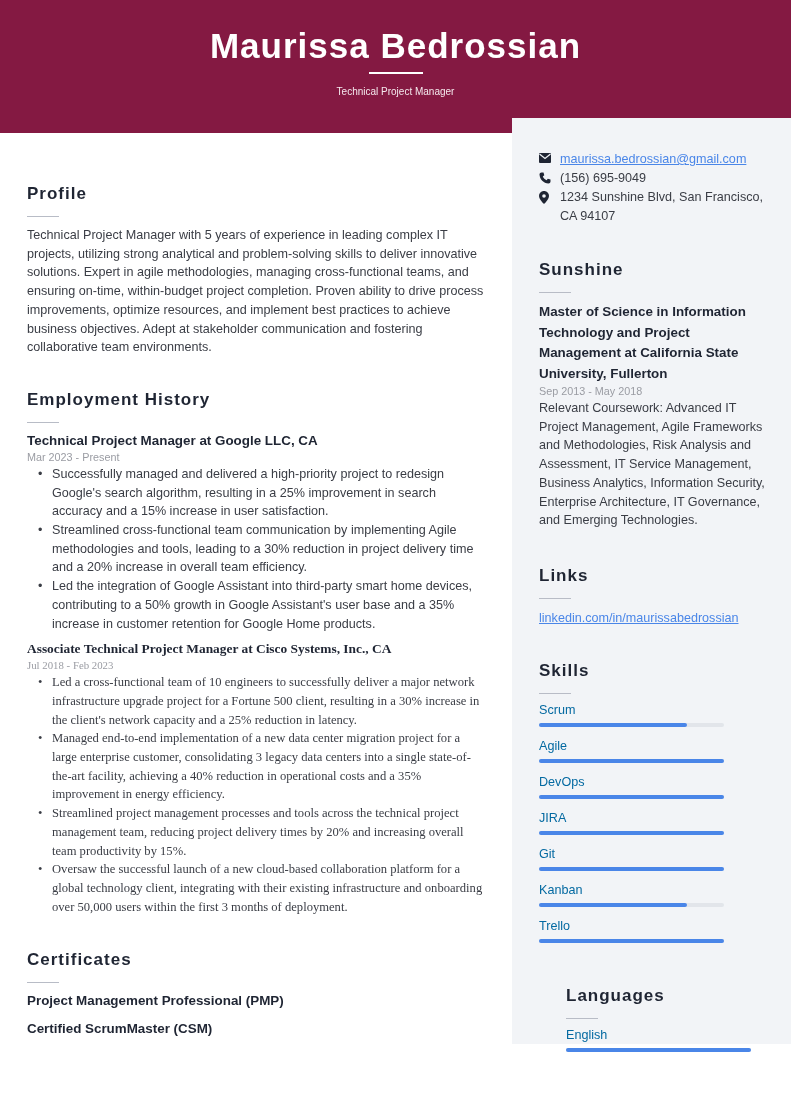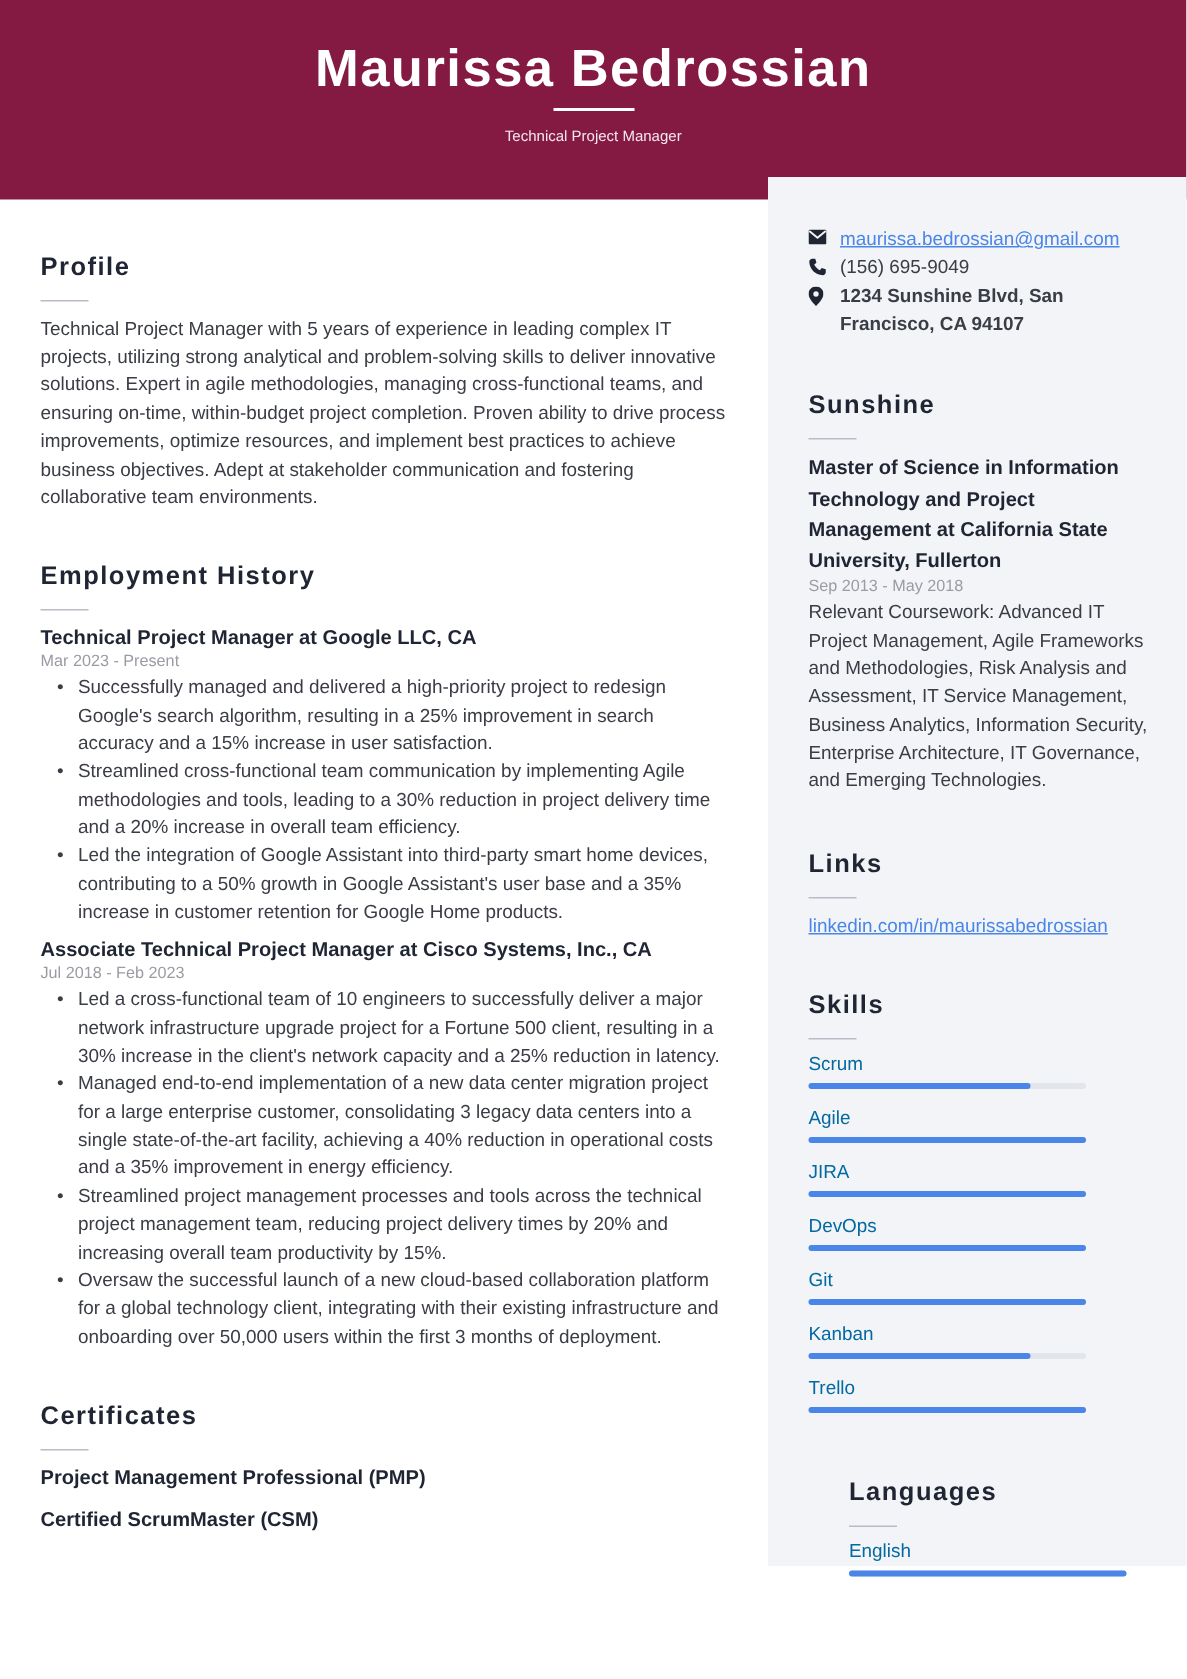--- a/index.html
+++ b/index.html
@@ -4,21 +4,21 @@
 <style>
   * { box-sizing: border-box; margin: 0; padding: 0; }
   html, body { width: 791px; height: 1119px; overflow: hidden; background: #ffffff; }
   body { font-family: "Liberation Sans", "DejaVu Sans", sans-serif; color: #2d2d2d; position: relative; }
   .header { position: absolute; left: 0; top: 0; width: 791px; height: 133px; background: #841942; text-align: center; color: #fff; }
   .header .name { font-size: 35px; font-weight: bold; letter-spacing: 1px; padding-top: 25px; line-height: 42px; }
   .header .rule { width: 54px; height: 2px; background: #fff; margin: 5px auto 9px auto; }
   .header .title { font-size: 10px; line-height: 18px; color: #f4e8ed; }
 
   .sidebar { position: absolute; left: 512px; top: 118px; width: 279px; height: 926px; background: #f2f4f7; }
-  .main { position: absolute; left: 27px; top: 133px; width: 460px; }
+  .main { position: absolute; left: 27px; top: 149px; width: 460px; }
 
   .sec-title { font-size: 17px; font-weight: bold; letter-spacing: 1px; color: #1f2533; line-height: 22px; }
   .sec-rule { width: 32px; height: 1px; background: #b8bcc6; margin: 11px 0 9px 0; }
 
   .para { font-size: 12.6px; line-height: 18.7px; color: #3a3d45; }
   .job-title { font-size: 13.4px; font-weight: bold; color: #1f2533; line-height: 18px; }
   .date { font-size: 10.8px; color: #9a9ca3; line-height: 15px; }
   ul.bullets { list-style: none; padding-left: 25px; }
   ul.bullets li { position: relative; font-size: 12.6px; line-height: 18.7px; color: #3a3d45; }
   ul.bullets li::before { content: "•"; position: absolute; left: -14px; top: 0; color: #3a3d45; }
@@ -55,21 +55,21 @@
     <div>
       <div class="job-title">Technical Project Manager at Google LLC, CA</div>
       <div class="date">Mar 2023 - Present</div>
       <ul class="bullets">
         <li>Successfully managed and delivered a high-priority project to redesign Google's search algorithm, resulting in a 25% improvement in search accuracy and a 15% increase in user satisfaction.</li>
         <li>Streamlined cross-functional team communication by implementing Agile methodologies and tools, leading to a 30% reduction in project delivery time and a 20% increase in overall team efficiency.</li>
         <li>Led the integration of Google Assistant into third-party smart home devices, contributing to a 50% growth in Google Assistant's user base and a 35% increase in customer retention for Google Home products.</li>
       </ul>
     </div>
 
-    <div style="margin-top:7px;">
+    <div style="margin-top:7px;font-family:Liberation Serif, serif;">
       <div class="job-title">Associate Technical Project Manager at Cisco Systems, Inc., CA</div>
       <div class="date">Jul 2018 - Feb 2023</div>
       <ul class="bullets">
         <li>Led a cross-functional team of 10 engineers to successfully deliver a major network infrastructure upgrade project for a Fortune 500 client, resulting in a 30% increase in the client's network capacity and a 25% reduction in latency.</li>
         <li>Managed end-to-end implementation of a new data center migration project for a large enterprise customer, consolidating 3 legacy data centers into a single state-of-the-art facility, achieving a 40% reduction in operational costs and a 35% improvement in energy efficiency.</li>
         <li>Streamlined project management processes and tools across the technical project management team, reducing project delivery times by 20% and increasing overall team productivity by 15%.</li>
         <li>Oversaw the successful launch of a new cloud-based collaboration platform for a global technology client, integrating with their existing infrastructure and onboarding over 50,000 users within the first 3 months of deployment.</li>
       </ul>
     </div>
   </section>
@@ -106,21 +106,21 @@
         </span>
         <span>(156) 695-9049</span>
       </div>
       <div class="contact-row">
         <span class="ic">
           <svg width="10" height="13" viewBox="0 0 10 13">
               <path d="M5 0 C2.2 0 0 2.2 0 5 C0 8.5 5 13 5 13 C5 13 10 8.5 10 5 C10 2.2 7.8 0 5 0 Z" fill="#1f2533"></path>
               <circle cx="5" cy="5" r="1.8" fill="#f2f4f7"></circle>
             </svg>
         </span>
-        <span style="width:215px;font-weight:bold;">1234 Sunshine Blvd, San Francisco, CA 94107</span>
+        <span style="width:215px;">1234 Sunshine Blvd, San Francisco, CA 94107</span>
       </div>
     </div>
 
     <section style="padding-top:33px;">
       <div class="sec-title">Sunshine</div>
       <div class="sec-rule"></div>
       <div class="job-title" style="line-height:20.5px; width:230px;">Master of Science in Information Technology and Project Management at California State University, Fullerton</div>
       <div class="date">Sep 2013 - May 2018</div>
       <p class="para" style="width:232px;">Relevant Coursework: Advanced IT Project Management, Agile Frameworks and Methodologies, Risk Analysis and Assessment, IT Service Management, Business Analytics, Information Security, Enterprise Architecture, IT Governance, and Emerging Technologies.</p>
     </section>
@@ -141,27 +141,27 @@
               <div class="bar-fill" style="width: 80%; background: rgb(74, 134, 232);"></div>
             </div>
           </div>
           <div class="skill">
             <div class="skill-label">Agile</div>
             <div class="bar-track">
               <div class="bar-fill" style="width: 100%; background: rgb(74, 134, 232);"></div>
             </div>
           </div>
           <div class="skill">
-            <div class="skill-label">JIRA</div>
+            <div class="skill-label">DevOps</div>
             <div class="bar-track">
               <div class="bar-fill" style="width: 100%; background: rgb(74, 134, 232);"></div>
             </div>
           </div>
           <div class="skill">
-            <div class="skill-label">DevOps</div>
+            <div class="skill-label">JIRA</div>
             <div class="bar-track">
               <div class="bar-fill" style="width: 100%; background: rgb(74, 134, 232);"></div>
             </div>
           </div>
           <div class="skill">
             <div class="skill-label">Git</div>
             <div class="bar-track">
               <div class="bar-fill" style="width: 100%; background: rgb(74, 134, 232);"></div>
             </div>
           </div>

